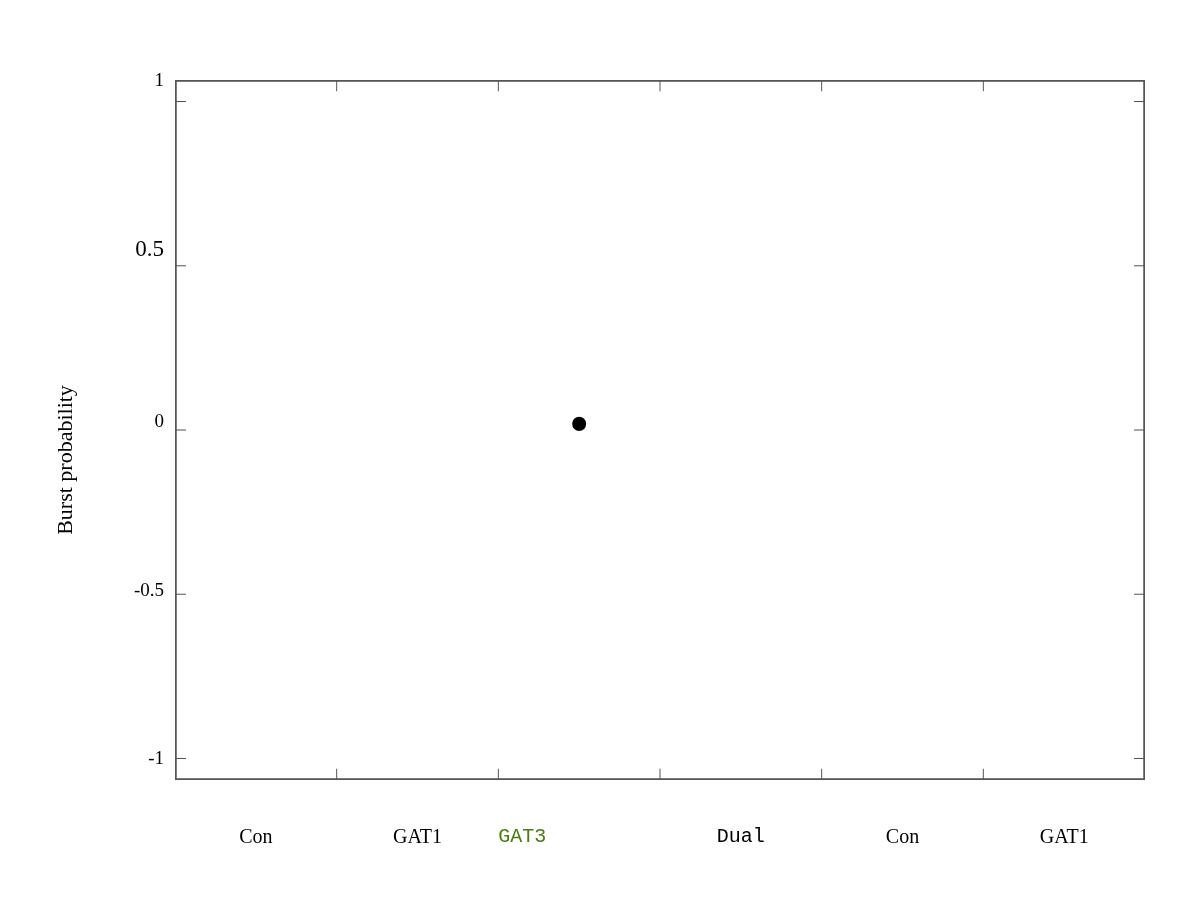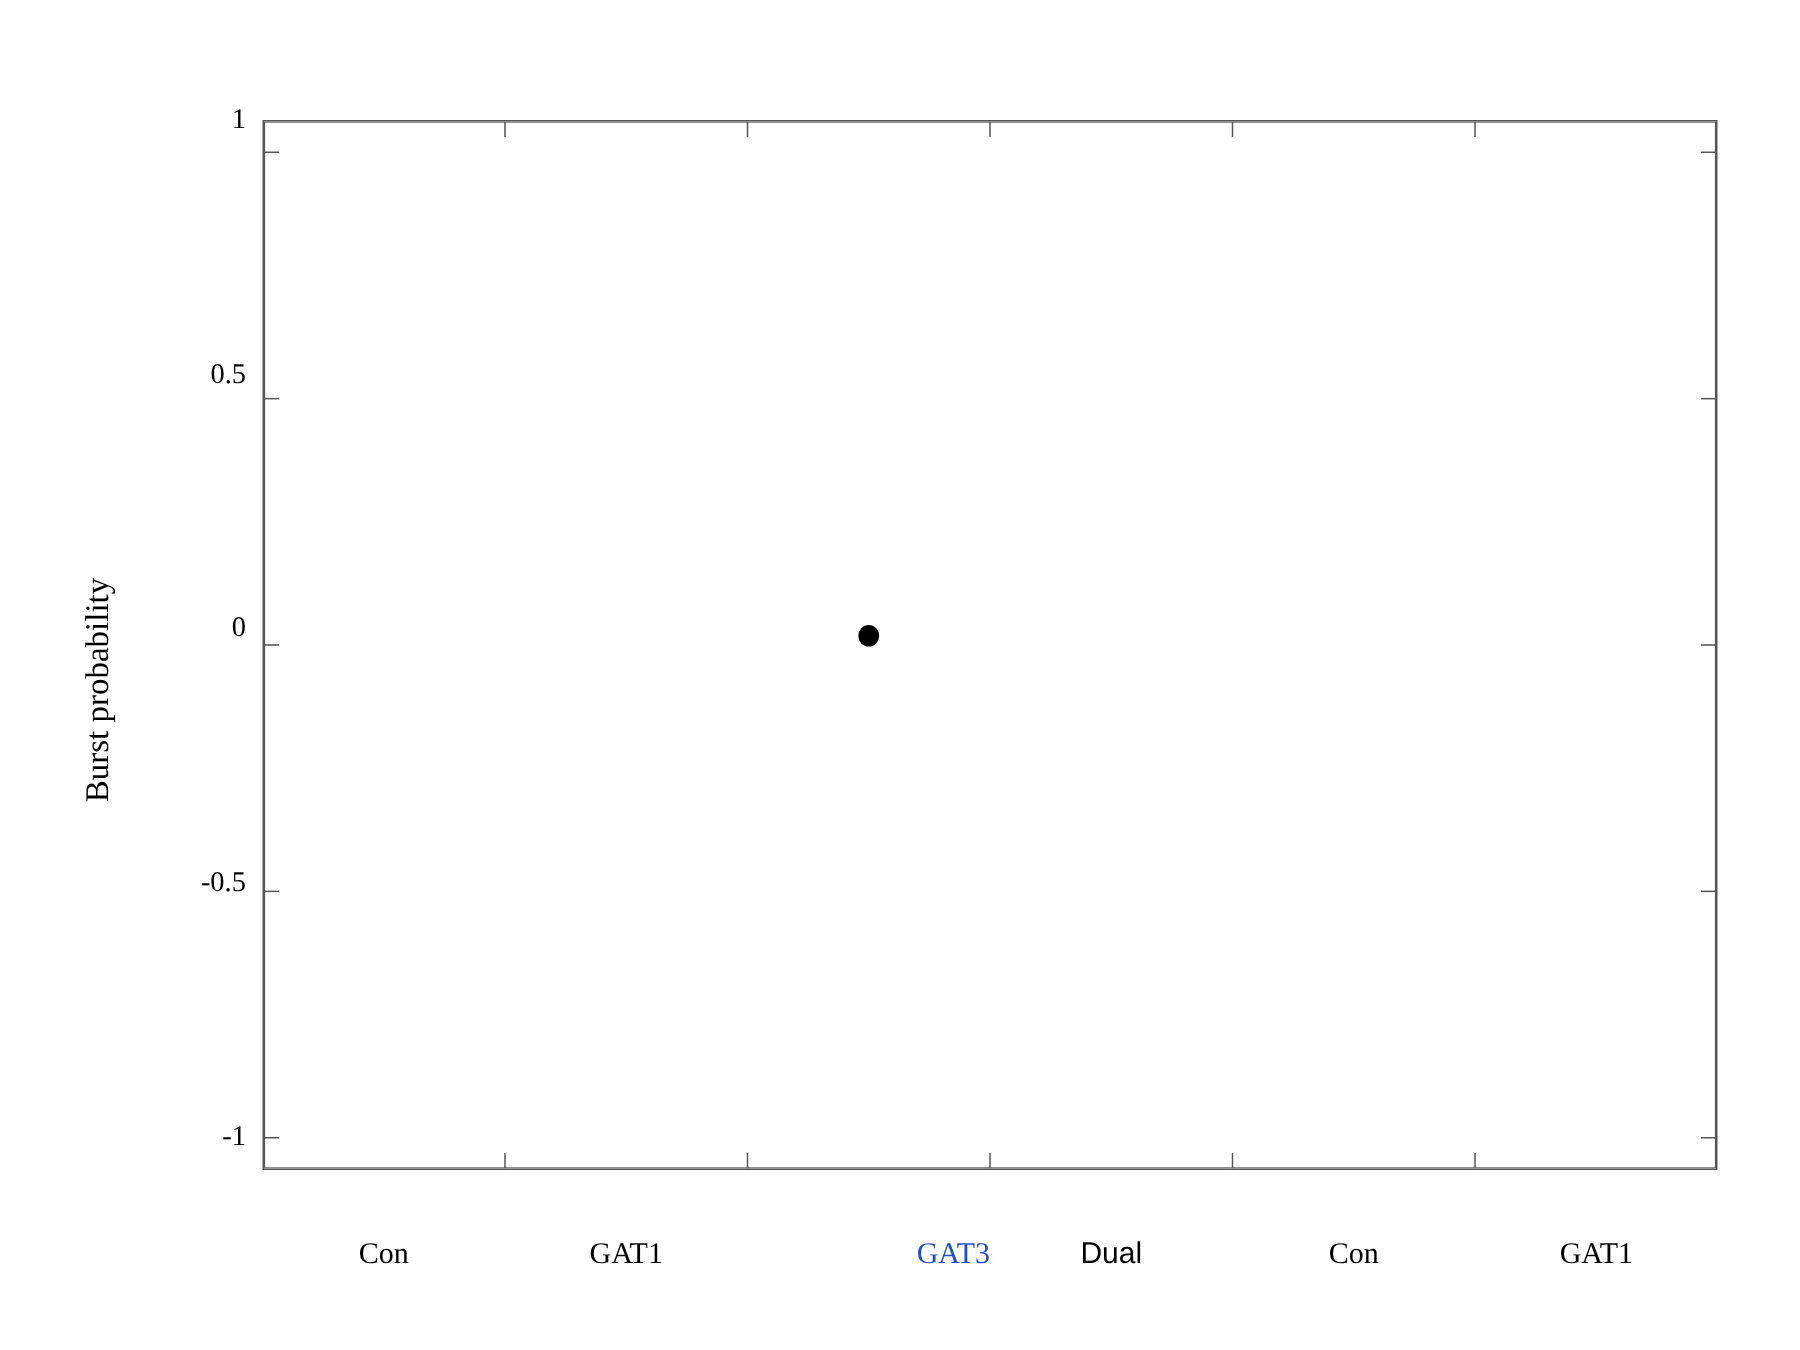--- a/index.html
+++ b/index.html
@@ -78,29 +78,29 @@
         <line x1="960" y1="660" x2="970" y2="660" stroke="#555" stroke-width="1"></line>
 
         <circle cx="404" cy="334" r="7" fill="#000000"></circle>
 
         <rect x="0" y="0" width="970" height="680" fill="none" stroke="#555" stroke-width="1.5"></rect>
       </svg>
     </div>
 
     <div style="position:absolute; left:0px; top:20px; bottom:80px; width:55px; display:flex; flex-direction:column; justify-content:space-between; align-items:flex-end; padding-right:6px;">
       <span style="font-size:19px; color:#000; font-family:'Times New Roman',serif; transform:translateY(-50%);">1</span>
-      <span style="font-size:19px; color:#000; font-family:'Times New Roman',serif; transform:translateY(-50%);">0.5</span>
+      <span style="font-size:23px; color:#000; font-family:'Times New Roman',serif; transform:translateY(-50%);">0.5</span>
       <span style="font-size:19px; color:#000; font-family:'Times New Roman',serif; transform:translateY(-50%);">0</span>
       <span style="font-size:19px; color:#000; font-family:'Times New Roman',serif; transform:translateY(-50%);margin-left:38px;">-0.5</span>
       <span style="font-size:19px; color:#000; font-family:'Times New Roman',serif; transform:translateY(-50%);">-1</span>
     </div>
 
     <div style="position:absolute; bottom:12px; left:60px; right:20px; display:flex; justify-content:space-around;">
       <span style="font-size:20px; color:#000; font-family:'Times New Roman',serif; text-align:center; flex:1;">Con</span>
       <span style="font-size:20px; color:#000; font-family:'Times New Roman',serif; text-align:center; flex:1;">GAT1</span>
-      <span style="font-size:20px; color:#1d4ed8; font-family:Liberation Serif, serif; text-align:right; flex:1;">GAT3</span>
-      <span style="font-size:20px; color:#000; font-family:Liberation Sans, sans-serif; text-align:center; flex:1;">Dual</span>
+      <span style="font-size:20px; color:#4d7c0f; font-family:Liberation Mono, monospace; text-align:left; flex:1;">GAT3</span>
+      <span style="font-size:20px; color:#000; font-family:Liberation Mono, monospace; text-align:center; flex:1;">Dual</span>
       <span style="font-size:20px; color:#000; font-family:'Times New Roman',serif; text-align:center; flex:1;">Con</span>
       <span style="font-size:20px; color:#000; font-family:'Times New Roman',serif; text-align:center; flex:1;">GAT1</span>
     </div>
 
   </div>
 </div>
 
 </body></html>

